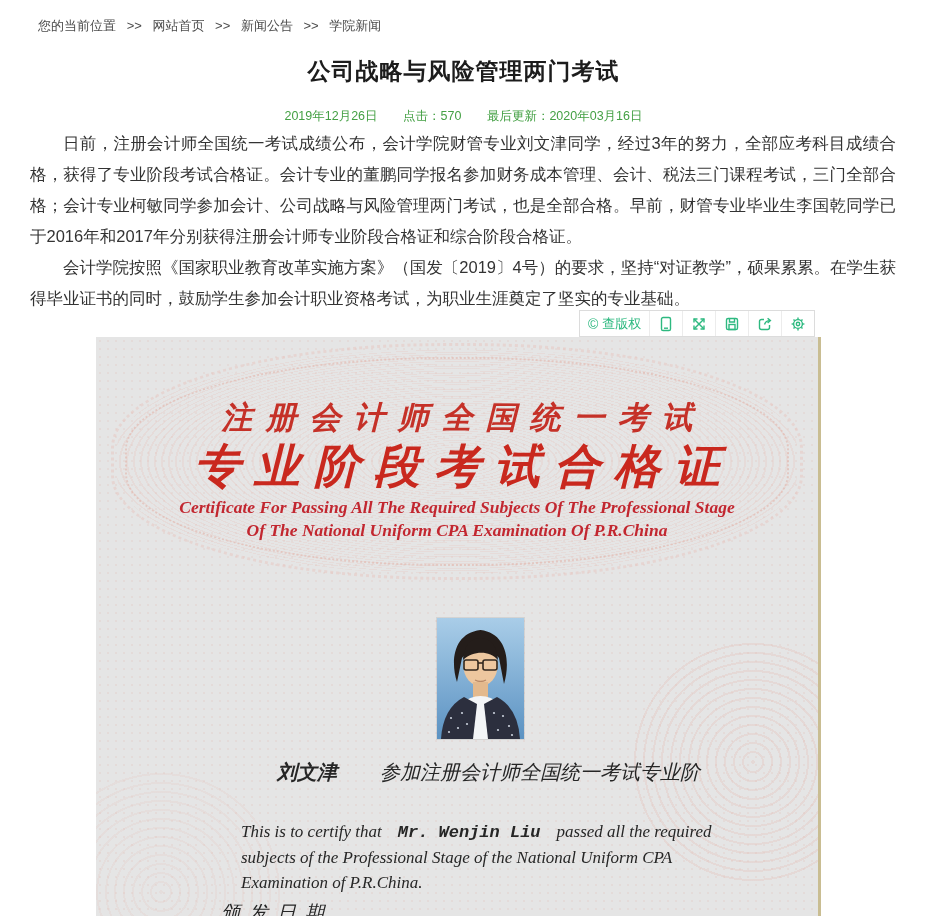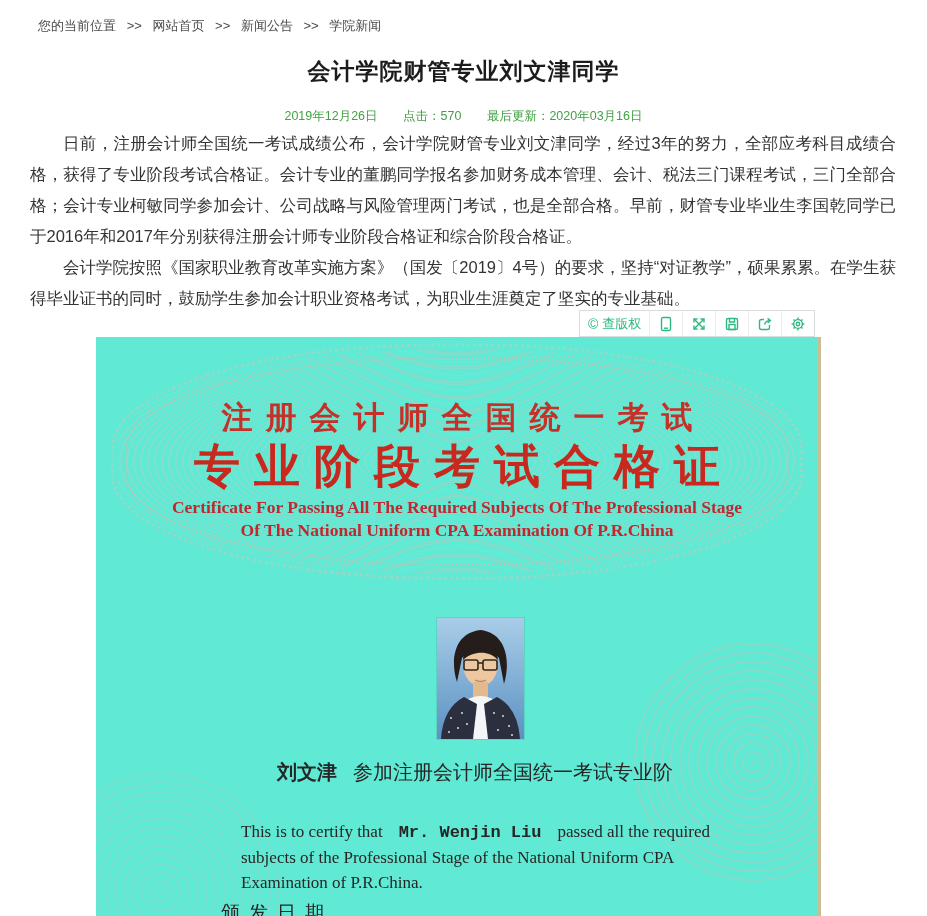--- a/index.html
+++ b/index.html
@@ -21,22 +21,22 @@
   .article-body p{margin:0;font-size:16.5px;line-height:31px;color:#333;text-indent:2em;text-align:justify;}
   
   .img-toolbar{position:absolute;left:579px;top:310px;height:27px;display:flex;align-items:stretch;
     background:#fff;border:1px solid #dcdcdc;z-index:5;box-sizing:border-box;}
   .tb-item{display:flex;align-items:center;justify-content:center;background:#fff;border:none;
     border-right:1px solid #ececec;padding:0 8px;cursor:pointer;color:#2eb980;font-size:13px;gap:4px;}
   .tb-item:last-child{border-right:none;}
   .copyright-glyph{font-size:14px;line-height:1;}
   .tb-item svg{display:block;}
   
-  .certificate{position:absolute;top:337px;left:96px;width:722px;height:579px;background:#5eead4;
-    border-right:3px solid #c9bd92;overflow:hidden;font-family:"Liberation Serif",serif;}
+  .certificate{position:absolute;top:337px;left:96px;width:722px;height:579px;background:#e5e5e5;
+    border-right:3px solid #c9bd92;overflow:hidden;font-family:"Liberation Serif",serif;font-style:italic;}
   .cert-texture{position:absolute;inset:0;
     background-image:radial-gradient(rgba(224,180,170,0.20) 1px,transparent 1.4px);
     background-size:8px 8px;}
   .medallion{position:absolute;top:12px;left:50%;transform:translateX(-50%);width:680px;height:225px;
     border-radius:48%/44%;
     background:repeating-radial-gradient(ellipse at center,rgba(232,190,182,0.25) 0 2px,rgba(255,255,255,0) 2px 7px);}
   .medallion::before{content:"";position:absolute;inset:8px;border:2px dotted rgba(226,178,168,0.55);border-radius:48%/44%;}
   .medallion::after{content:"";position:absolute;inset:-6px;border:3px dotted rgba(232,190,182,0.4);border-radius:48%/44%;}
   .rosette{position:absolute;width:250px;height:250px;border-radius:50%;
     background:repeating-radial-gradient(circle,rgba(228,185,176,0.28) 0 2px,transparent 2px 9px);}
@@ -44,39 +44,39 @@
   .rosette.left{left:-60px;top:430px;opacity:.6;}
   .cert-title-cn1{position:absolute;top:60px;width:100%;text-align:center;color:#c53128;font-weight:bold;
     font-size:31px;letter-spacing:13px;padding-left:13px;box-sizing:border-box;}
   .cert-title-cn2{position:absolute;top:99px;width:100%;text-align:center;color:#c9281e;font-weight:bold;
     font-size:46px;letter-spacing:14px;padding-left:14px;box-sizing:border-box;}
   .cert-title-en{position:absolute;top:159px;width:100%;text-align:center;color:#c22730;font-weight:bold;
     font-size:17.5px;line-height:23px;}
   .photo{position:absolute;left:341px;top:281px;width:87px;height:121px;box-shadow:0 0 0 1px rgba(0,0,0,0.08);}
   .cert-cn-body{position:absolute;left:79px;top:420px;width:562px;font-size:20px;line-height:31px;color:#262626;}
   .cn-line1{padding-left:102px;}
-  .cn-line1 .holder-name{font-weight:bold;margin-right:16px;}
+  .cn-line1 .holder-name{font-weight:bold;margin-right:43px;}
   .cert-en-body{position:absolute;left:120px;top:482px;width:545px;font-size:17px;line-height:25px;color:#262626;margin-left:25px;}
   .holder-name-en{font-family:"Liberation Mono",monospace;font-weight:bold;margin:0 16px;}
   .issue-date{position:absolute;left:125px;top:563px;font-size:19px;letter-spacing:9px;color:#262626;}
 </style>
 </head>
 <body>
 
 <div class="breadcrumb">
   <span>您的当前位置</span>
   <span class="sep">&gt;&gt;</span>
   <a>网站首页</a>
   <span class="sep">&gt;&gt;</span>
   <a>新闻公告</a>
   <span class="sep">&gt;&gt;</span>
   <a>学院新闻</a>
 </div>
 
-<h1 class="page-title">会计学院财管专业刘文津同学</h1>
+<h1 class="page-title">公司战略与风险管理两门考试</h1>
 
 <div class="meta">
   <span class="group">2019年12月26日</span>
   <span class="group"><span>点击：</span><span>570</span></span>
   <span class="group"><span>最后更新：</span><span>2020年03月16日</span></span>
 </div>
 
 <div class="article-body">
   <p>日前，注册会计师全国统一考试成绩公布，会计学院财管专业刘文津同学，经过3年的努力，全部应考科目成绩合格，获得了专业阶段考试合格证。会计专业的董鹏同学报名参加财务成本管理、会计、税法三门课程考试，三门全部合格；会计专业柯敏同学参加会计、公司战略与风险管理两门考试，也是全部合格。早前，财管专业毕业生李国乾同学已于2016年和2017年分别获得注册会计师专业阶段合格证和综合阶段合格证。</p>
   <p>会计学院按照《国家职业教育改革实施方案》（国发〔2019〕4号）的要求，坚持“对证教学”，硕果累累。在学生获得毕业证书的同时，鼓励学生参加会计职业资格考试，为职业生涯奠定了坚实的专业基础。</p>

